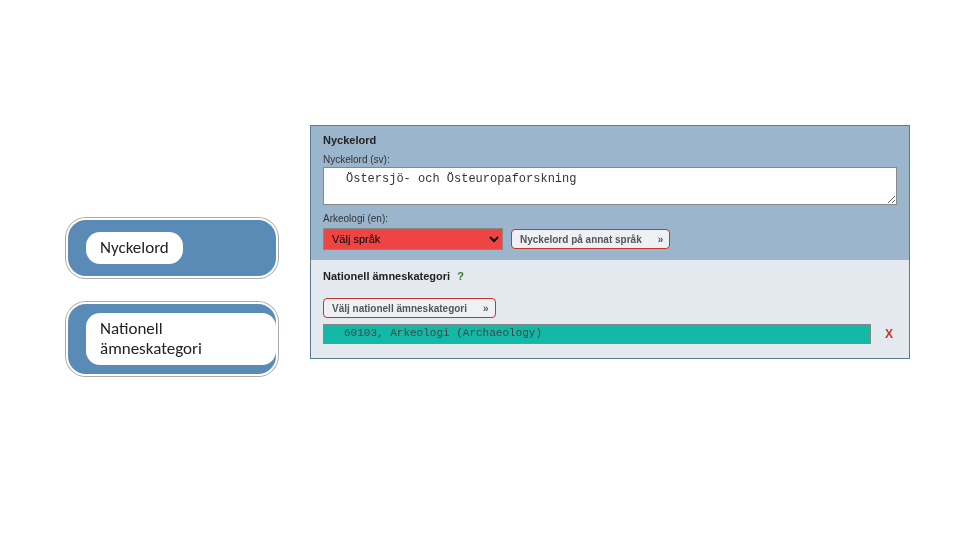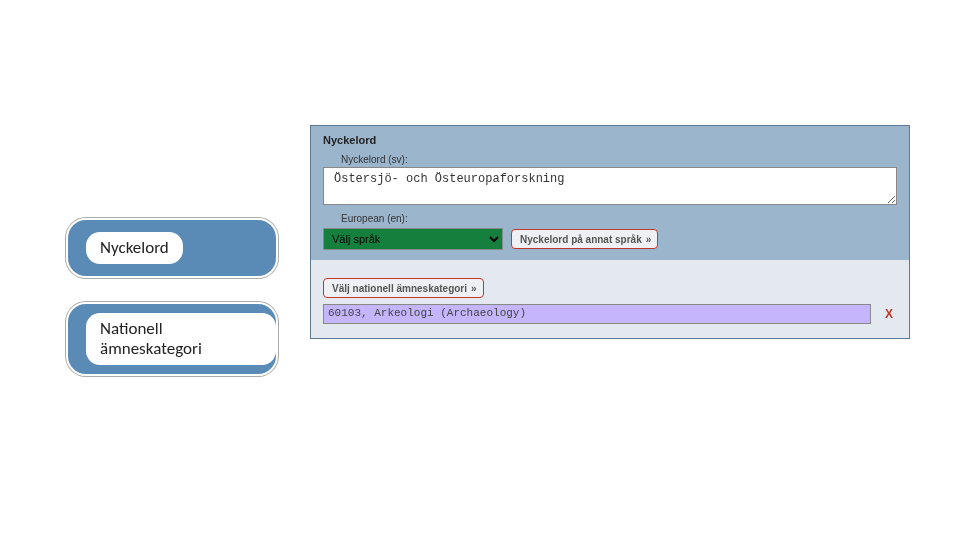--- a/index.html
+++ b/index.html
@@ -55,60 +55,60 @@
     font-weight: bold;
     color: #222;
     font-size: 11px;
     margin-bottom: 8px;
   }
   .field-label {
     color: #333;
     font-size: 10px;
     margin-top: 6px;
     margin-bottom: 2px;
-    margin-left: 18px;
   }
   textarea.kw {
     width: 100%;
     height: 38px;
     border: 1px solid #888;
     font-family: "Courier New", monospace;
     font-size: 12px;
-    padding: 4px 10px;
+    padding: 4px 22px;
     resize: both;
     background: #fff;
     color: #333;
   }
   .row {
     display: flex;
     align-items: center;
     gap: 8px;
     margin-top: 4px;
   }
   select.lang {
     width: 180px;
     height: 22px;
     border: 1px solid #888;
     font-size: 11px;
-    background: #15803d;
+    background: #ef4444;
     padding: 0 4px;
   }
   .pill-btn {
     display: inline-flex;
     align-items: center;
     height: 20px;
     border: 1px solid #c0392b;
     border-radius: 4px;
     background: #eef0f3;
     color: #555;
     font-size: 10px;
     font-weight: bold;
     padding: 0 8px;
     white-space: nowrap;
     cursor: pointer;
+    gap: 12px;
   }
   .pill-btn .chevrons {
     margin-left: 4px;
     letter-spacing: -2px;
   }
   .help {
     display: inline-block;
     color: #2a7a2a;
     font-weight: bold;
     margin-left: 4px;
@@ -117,25 +117,25 @@
   .cat-row {
     display: flex;
     align-items: center;
     gap: 10px;
     margin-top: 6px;
   }
   .cat-field {
     flex: 1;
     height: 20px;
     border: 1px solid #888;
-    background: #c4b5fd;
+    background: #14b8a6;
     font-family: "Courier New", monospace;
     font-size: 11px;
     color: #444;
-    padding: 2px 4px;
+    padding: 2px 20px;
   }
   .remove-x {
     color: #c0392b;
     font-weight: bold;
     font-size: 12px;
     cursor: pointer;
     padding: 0 4px;
   }
 </style>
 </head>
@@ -149,34 +149,38 @@
 </div>
 
 <div class="panel">
 
   <div class="section-blue">
     <div class="section-title">Nyckelord</div>
 
     <div class="field-label">Nyckelord (sv):</div>
     <textarea class="kw" style="">Östersjö- och Östeuropaforskning</textarea>
 
-    <div class="field-label">European (en):</div>
+    <div class="field-label">Arkeologi (en):</div>
 
     <div class="row">
       <select class="lang">
         <option>Välj språk</option>
       </select>
       <span class="pill-btn">
         <span>Nyckelord på annat språk</span>
         <span class="chevrons">»</span>
       </span>
     </div>
   </div>
 
   <div class="section-light">
+    <div class="section-title">
+      <span>Nationell ämneskategori</span>
+      <span class="help">?</span>
+    </div>
 
     <span class="pill-btn" style="margin-top:8px;">
       <span>Välj nationell ämneskategori</span>
       <span class="chevrons">»</span>
     </span>
 
     <div class="cat-row">
       <div class="cat-field">60103, Arkeologi (Archaeology)</div>
       <span class="remove-x">X</span>
     </div>

